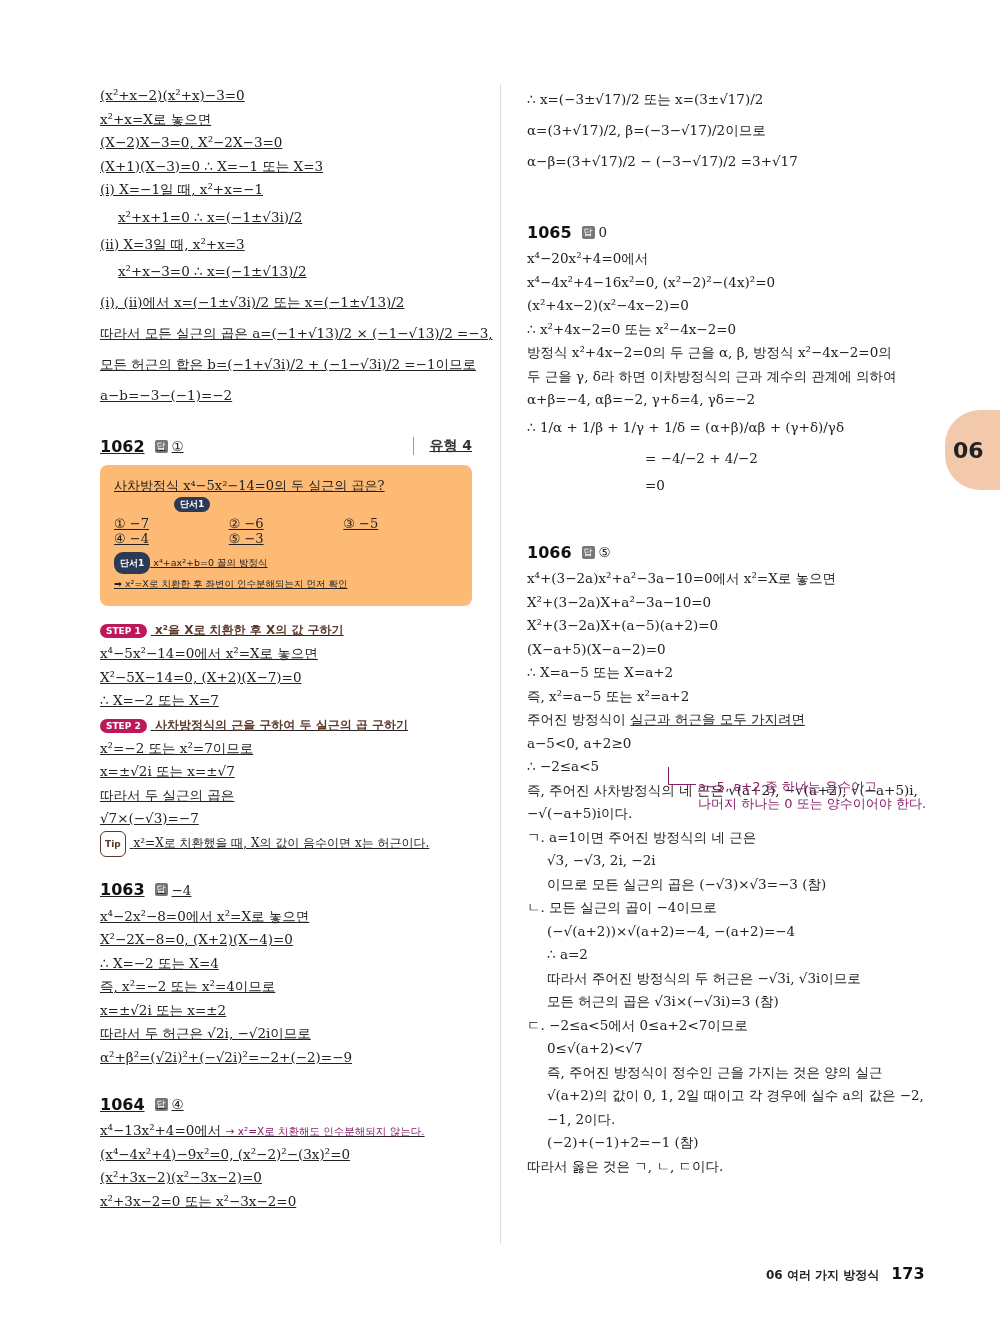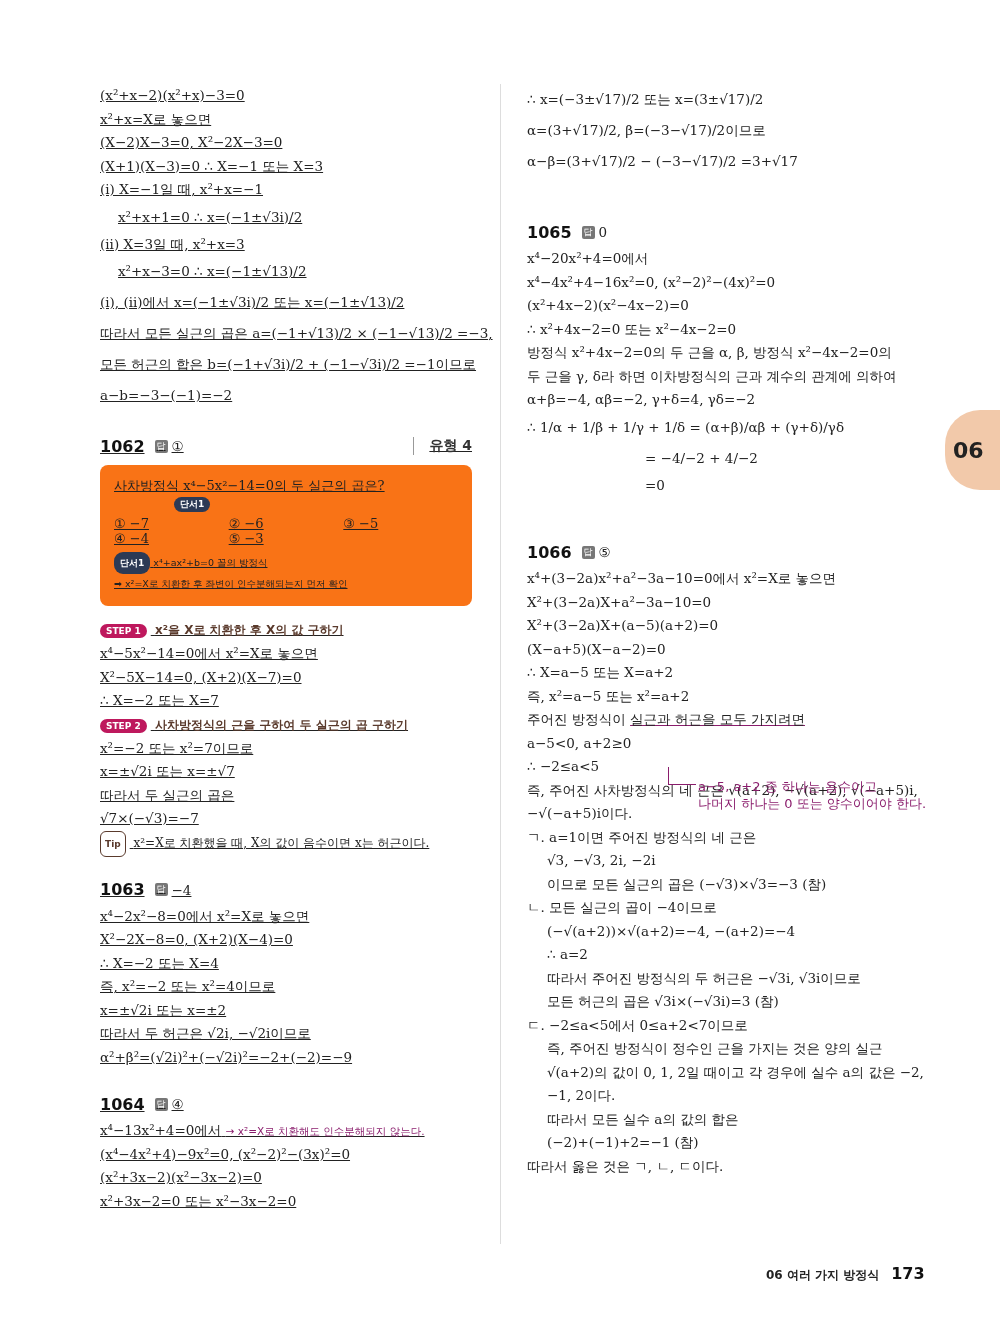--- a/index.html
+++ b/index.html
@@ -16,21 +16,21 @@
   .line.indent { padding-left: 18px; }
   .line.indent2 { padding-left: 20px; }
   .gap { height: 20px; }
   .gap-lg { height: 40px; }
   .prob-head { display: flex; align-items: center; height: 30px; font-family: "DejaVu Sans", sans-serif; }
   .prob-num { font-weight: bold; font-size: 16px; color: #111; margin-right: 10px; }
   .ans-box { display: inline-block; width: 13px; height: 13px; background: #777; color: #fff; font-size: 9px; text-align: center; line-height: 13px; margin-right: 4px; border-radius: 2px; }
   .ans-val { font-size: 13.5px; font-family: "DejaVu Serif", serif; }
   .type-tag { margin-left: auto; font-size: 14px; font-weight: bold; color: #333; border-left: 1px solid #999; padding-left: 15px; }
   .question-box {
-    background: #f97316; border-radius: 8px; padding: 12px 14px; margin: 4px 0 12px 0;
+    background: #fdba74; border-radius: 8px; padding: 12px 14px; margin: 4px 0 12px 0;
     font-size: 13px;
   }
   .q-text { text-decoration: underline; }
   .hint-pill { display: inline-block; background: #2c3a55; color: #fff; font-family: "DejaVu Sans", sans-serif; font-size: 9px; font-weight: bold; padding: 1px 6px; border-radius: 9px; }
   .choices { display: grid; grid-template-columns: 1fr 1fr 1fr; margin: 4px 0 6px 0; }
   .hint-line { font-size: 9.5px; font-family: "DejaVu Sans", sans-serif; line-height: 20px; }
   .step-head { font-family: "DejaVu Sans", sans-serif; font-size: 12px; font-weight: bold; color: #5a3a2c; height: 24px; line-height: 24px; }
   .step-pill { display: inline-block; background: #be185d; color: #fff; font-size: 9px; padding: 0 6px; border-radius: 9px; line-height: 14px; margin-right: 4px; }
   .tip-pill { display: inline-block; border: 1px solid #5a3a2c; color: #5a3a2c; font-family: "DejaVu Sans", sans-serif; font-size: 9px; font-weight: bold; padding: 0 4px; border-radius: 6px; margin-right: 4px; }
   .tip-line { font-size: 12px; height: 24px; line-height: 24px; }
@@ -190,24 +190,24 @@
   <div class="line indent2">√3, −√3, 2i, −2i</div>
   <div class="line indent2">이므로 모든 실근의 곱은 (−√3)×√3=−3 (참)</div>
 
   <div class="line">ㄴ. 모든 실근의 곱이 −4이므로</div>
   <div class="line indent2">(−√(a+2))×√(a+2)=−4, −(a+2)=−4</div>
   <div class="line indent2">∴ a=2</div>
   <div class="line indent2">따라서 주어진 방정식의 두 허근은 −√3i, √3i이므로</div>
   <div class="line indent2">모든 허근의 곱은 √3i×(−√3i)=3 (참)</div>
 
   <div class="line">ㄷ. −2≤a&lt;5에서 0≤a+2&lt;7이므로</div>
+  <div class="line indent2">0≤√(a+2)&lt;√7</div>
   <div class="line indent2">즉, 주어진 방정식이 정수인 근을 가지는 것은 양의 실근</div>
   <div class="line indent2">√(a+2)의 값이 0, 1, 2일 때이고 각 경우에 실수 a의 값은 −2,</div>
   <div class="line indent2">−1, 2이다.</div>
-  <div class="line indent2">따라서 모든 실수 a의 값의 합은</div>
   <div class="line indent2">(−2)+(−1)+2=−1 (참)</div>
   <div class="line">따라서 옳은 것은 ㄱ, ㄴ, ㄷ이다.</div>
 </div>
 
 <div class="annot-arrow"></div>
 <div class="annot-block">
   <div>a−5, a+2 중 하나는 음수이고</div>
   <div>나머지 하나는 0 또는 양수이어야 한다.</div>
 </div>
 

